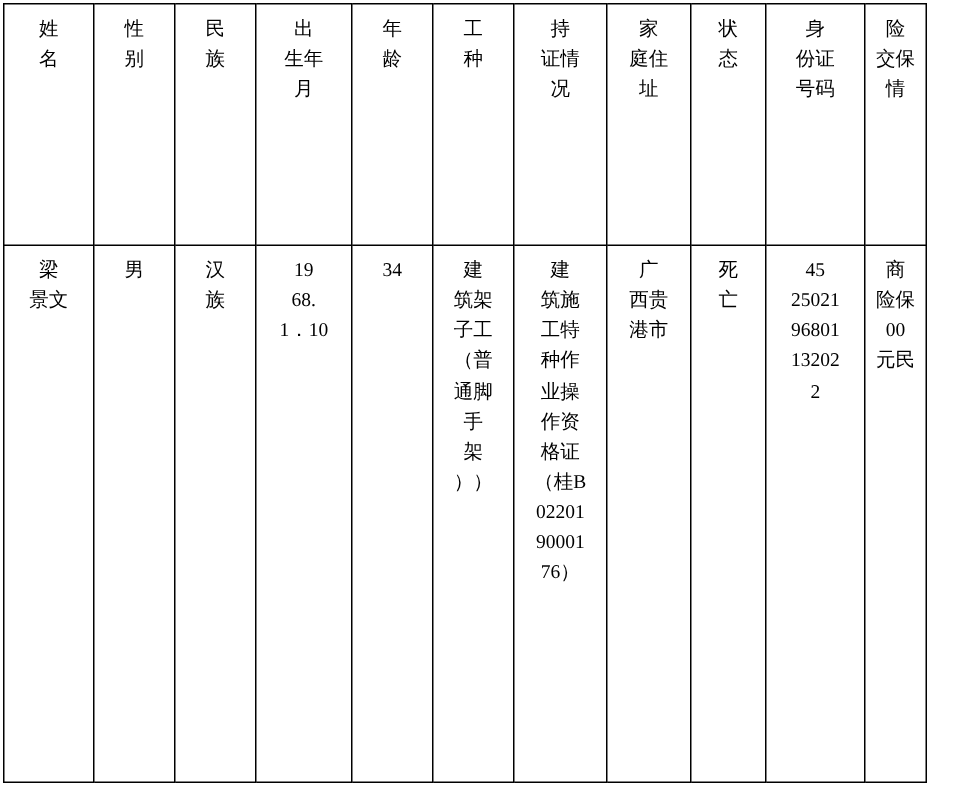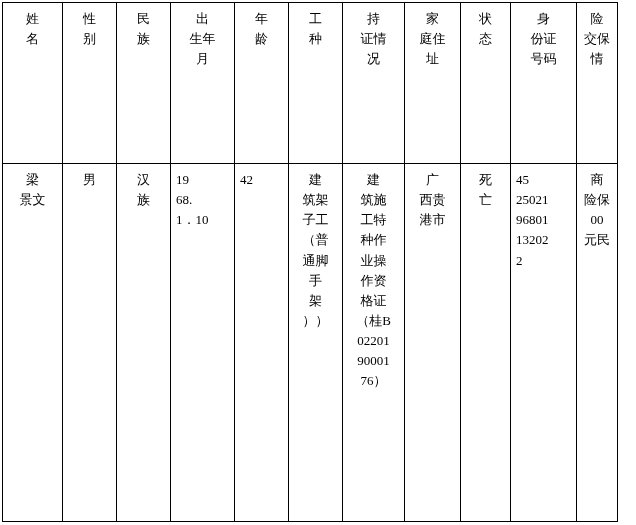--- a/index.html
+++ b/index.html
@@ -42,21 +42,21 @@
     text-align: center;
   }
   tr.header-row td .cell-text {
     display: block;
     text-align: center;
   }
   
   tr.data-row td {
     height: 345px;
   }
-  td.align-right .cell-text { text-align: left; display: block; }
+  td.align-right .cell-text { text-align: center; display: block; }
   td.align-center .cell-text { text-align: center; display: block; }
 
   
   col.c0 { width: 60px; }
   col.c1 { width: 54px; }
   col.c2 { width: 54px; }
   col.c3 { width: 64px; }
   col.c4 { width: 54px; }
   col.c5 { width: 54px; }
   col.c6 { width: 62px; }
@@ -146,21 +146,21 @@
         <td class="align-center">
             <span class="cell-text" style="white-space: pre-line;">汉
 族</span>
           </td>
         <td class="align-right">
             <span class="cell-text" style="white-space: pre-line;">19
 68.
 1．10</span>
           </td>
         <td class="align-right">
-            <span class="cell-text">42</span>
+            <span class="cell-text">34</span>
           </td>
         <td class="align-center">
             <span class="cell-text" style="white-space: pre-line;">建
 筑架
 子工
 （普
 通脚
 手
 架
 ））</span>

